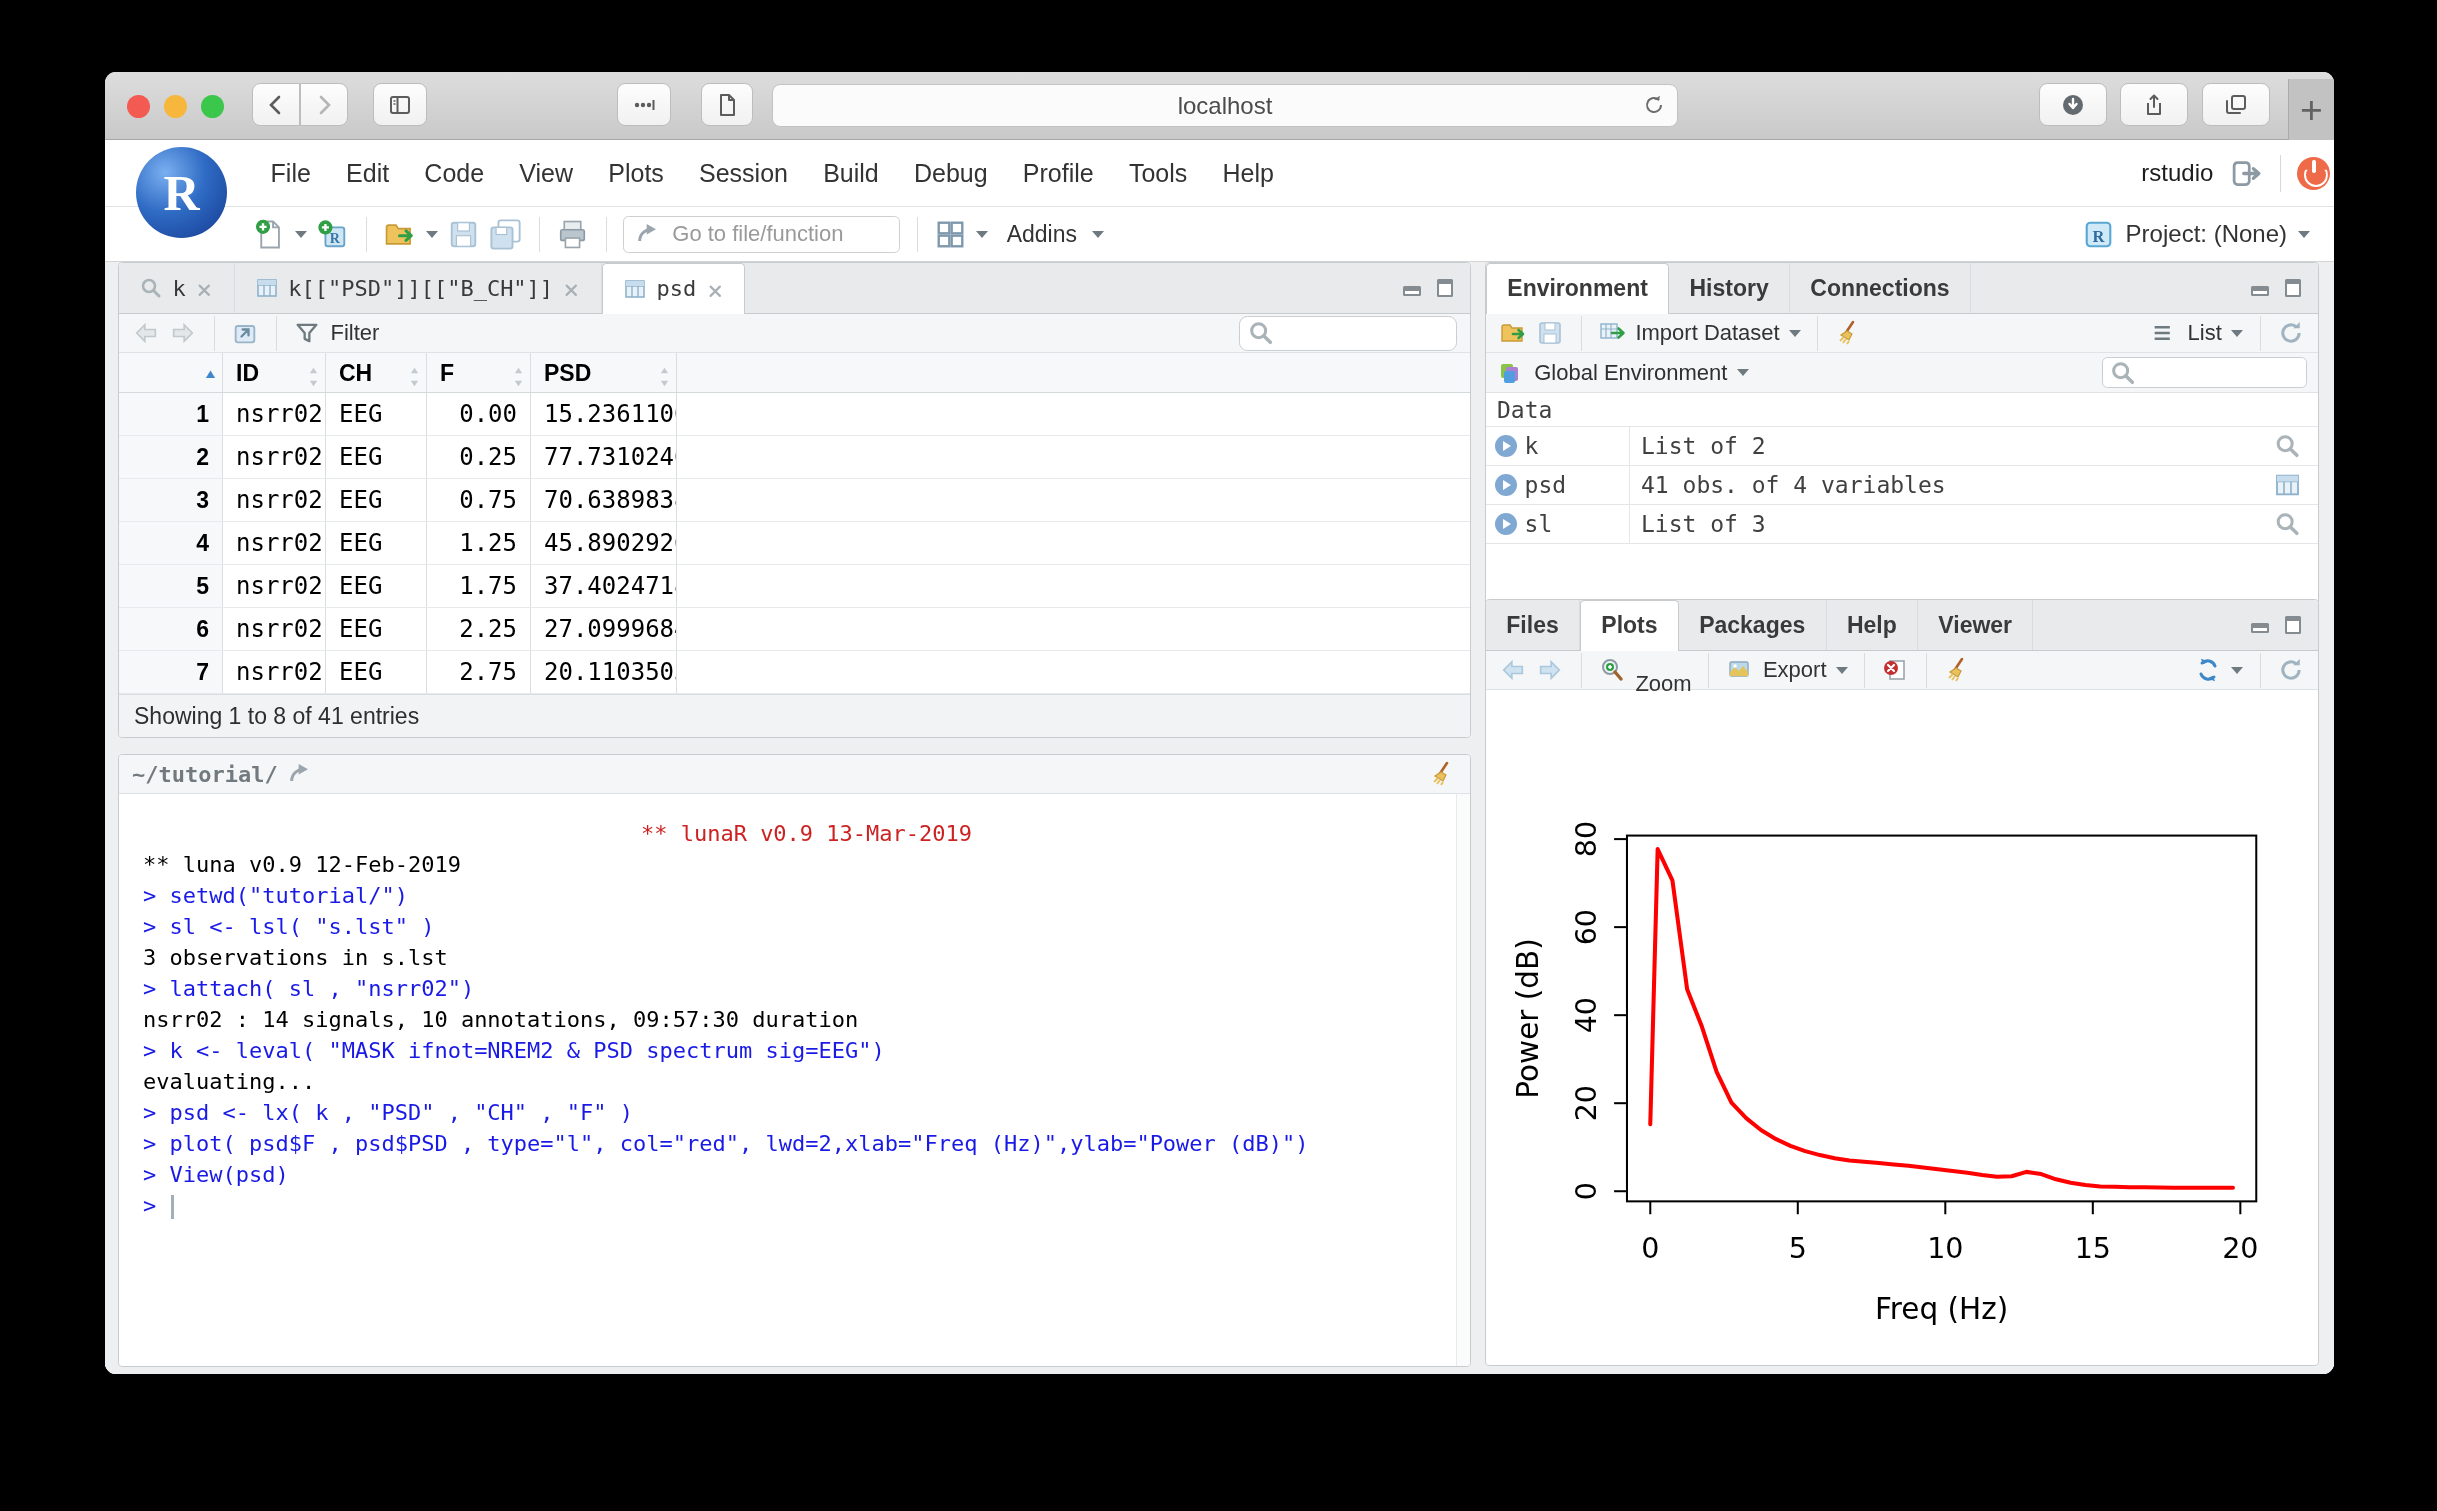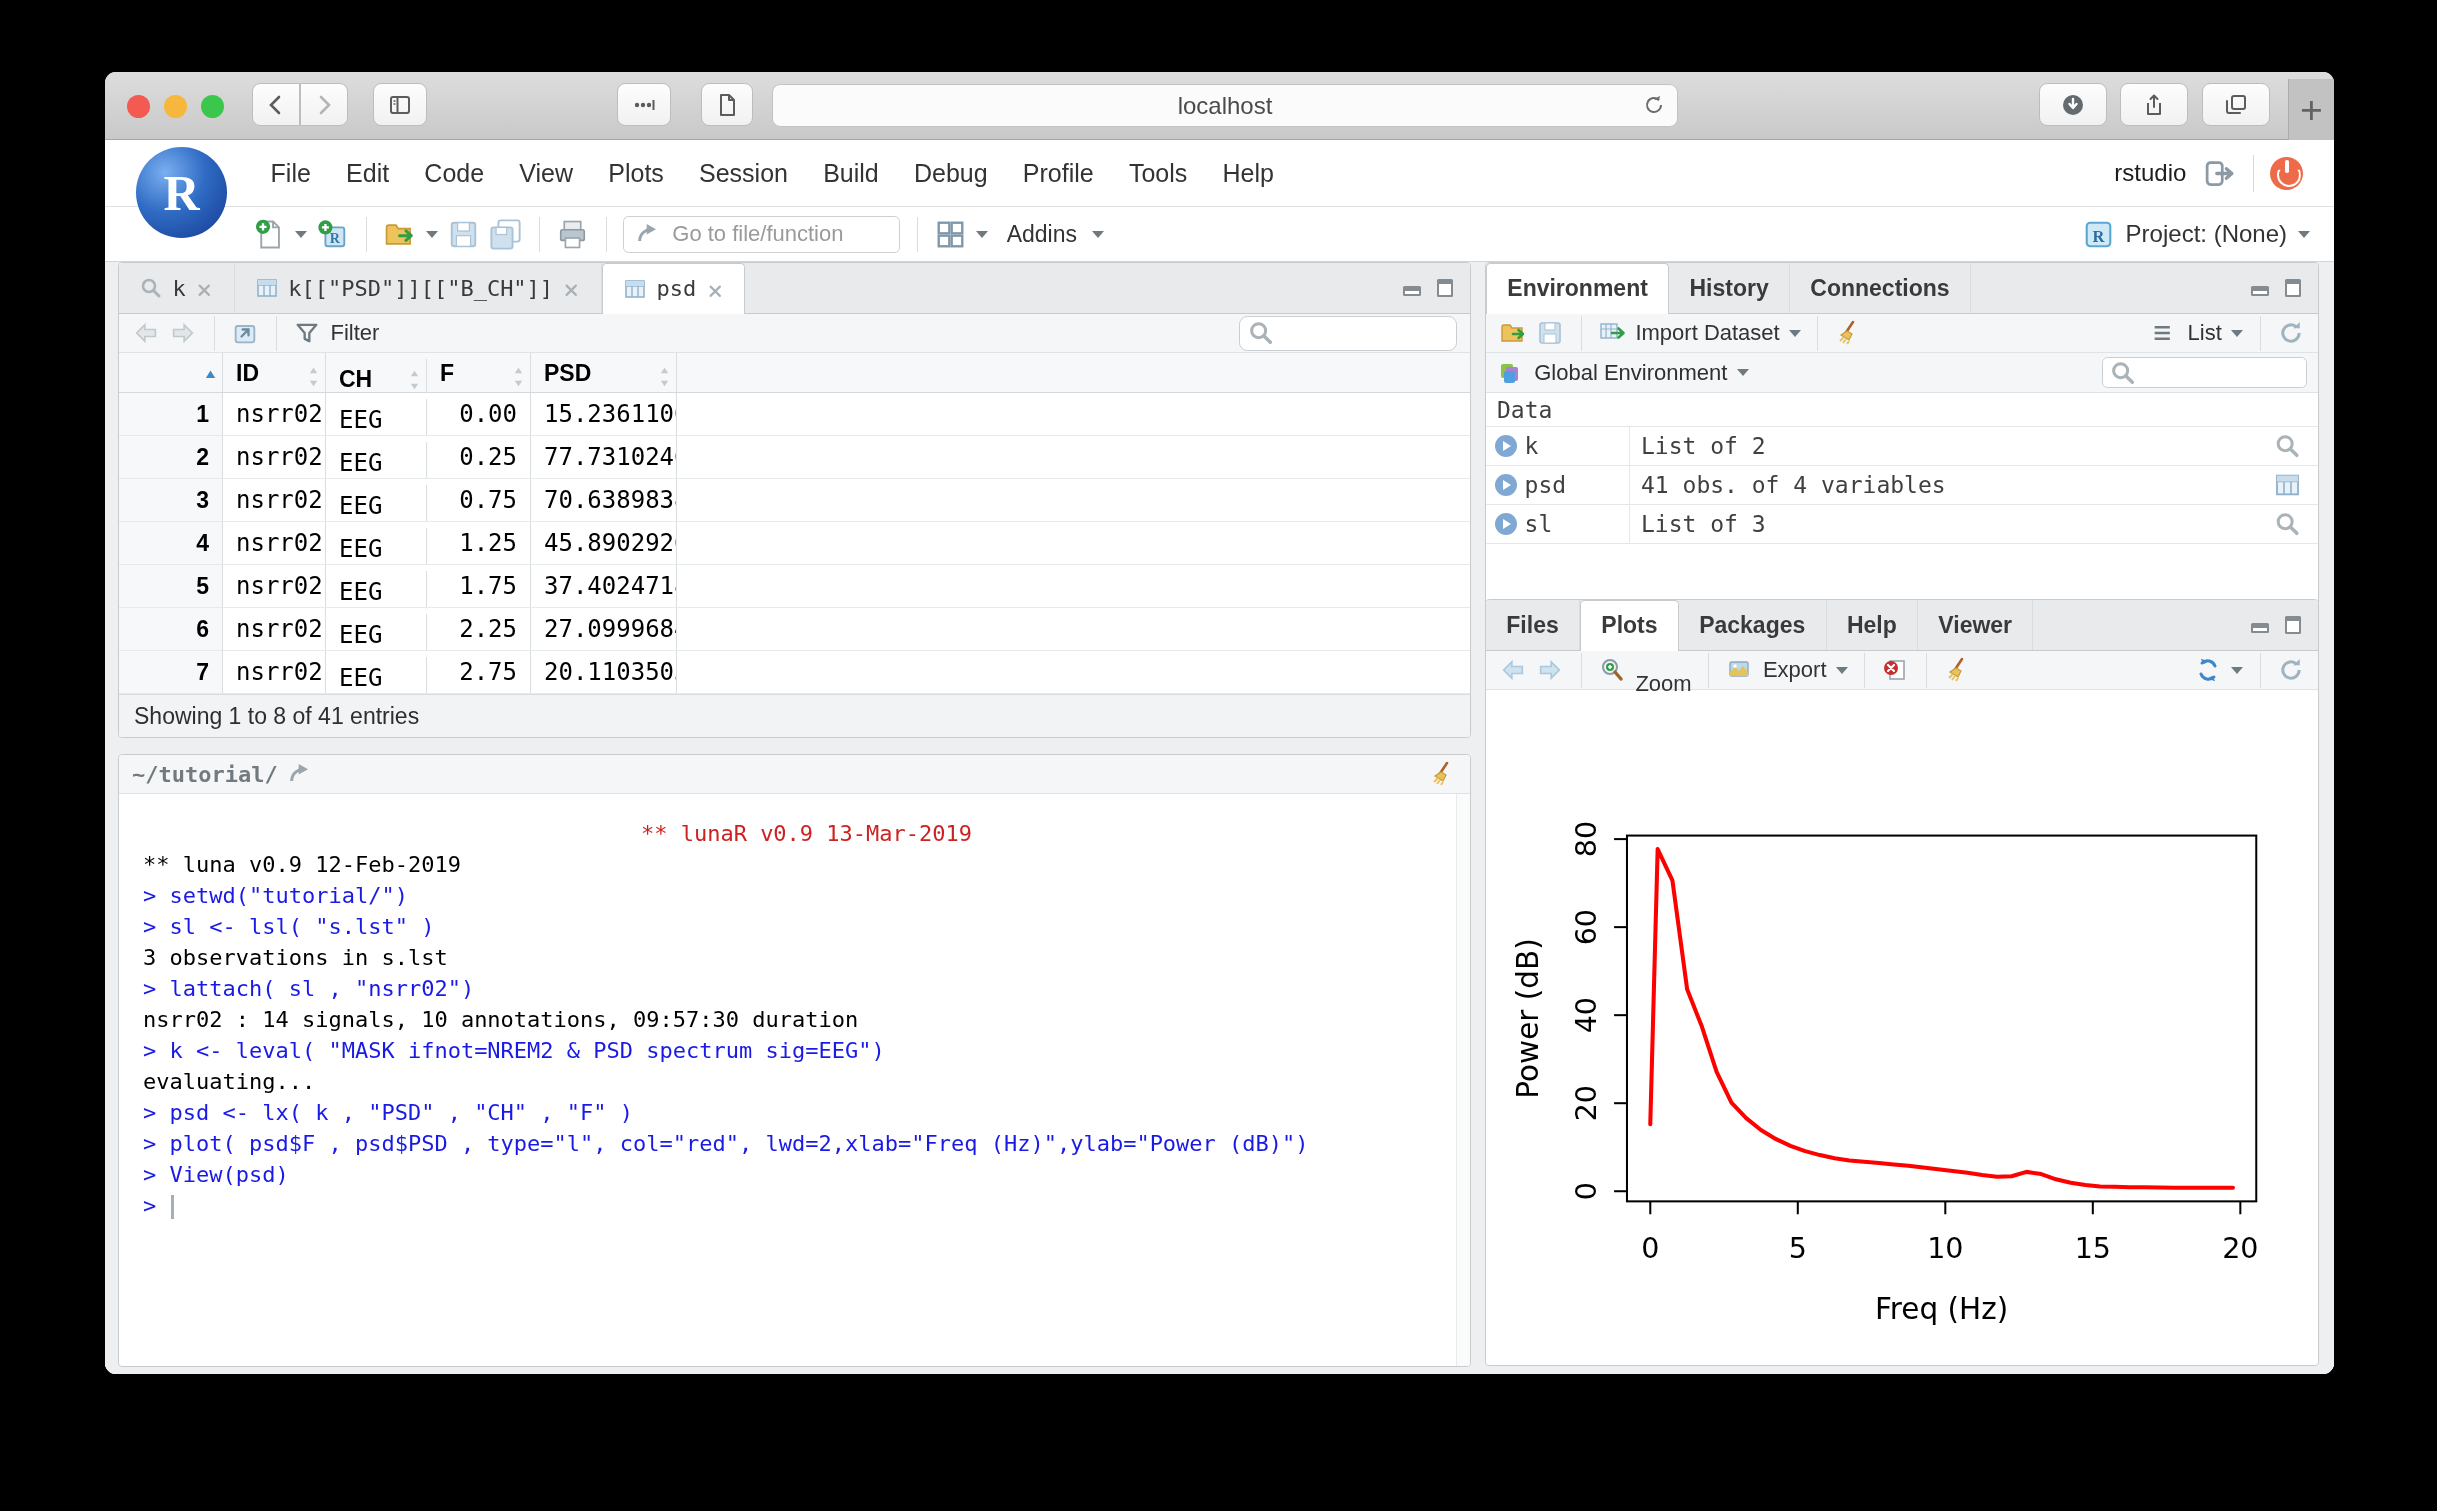--- a/index.html
+++ b/index.html
@@ -27,21 +27,21 @@
 
   
   #rstudio { flex:1; display:flex; flex-direction:column; background:#fff; position:relative; }
   #menubar { height:67px; flex:0 0 67px; display:flex; align-items:center; padding-left:148px;
     border-bottom:0.9px solid #e2e2e2; position:relative; }
   #r-logo { position:absolute; left:31px; top:7.4px; width:91px; height:91px; border-radius:50%;
     background:radial-gradient(circle at 32% 28%, #7aaff0 0%, #2f6bc4 45%, #14398f 100%);
     display:flex; align-items:center; justify-content:center; z-index:5;
     color:#fff; font-family:"Liberation Serif", serif; font-size:50px; font-weight:bold; }
   .menu-item { font-size:25px; color:#333; padding:0 17.6px; font-weight:500;text-align:right; }
-  #menubar-right { margin-left:auto; display:flex; align-items:center; gap:16.6px; padding-right:31px; }
+  #menubar-right { margin-left:auto; display:flex; align-items:center; gap:16.6px; padding-right:4px; }
   #username { font-size:24px; color:#1d1d1d; }
   .vdiv { width:0.9px; height:37px; background:#d8d8d8; }
   #power-btn { width:33px; height:33px; border-radius:50%; background:#ee6a48; position:relative; }
   #power-btn::before { content:""; position:absolute; left:6.5px; top:6.5px; width:20.3px; height:20.3px;
     border:2.8px solid #fff; border-radius:50%; clip-path:polygon(0 28%,100% 28%,100% 100%,0 100%); }
   #power-btn::after { content:""; position:absolute; left:15px; top:3.7px; width:3.7px; height:13px; background:#fff; border-radius:1.8px; }
 
   #toolbar { height:55px; flex:0 0 55px; display:flex; align-items:center; gap:9.2px;
     padding-left:148px; border-bottom:0.9px solid #d4d4d4; }
   .tool-ic { width:33px; height:33px; display:inline-block; }
@@ -77,21 +77,21 @@
   
   #source-pane { left:13px; top:0; width:1353px; height:476px; }
   #filter-search { margin-left:auto; width:218px; height:35px; border:0.9px solid #c9ced2; border-radius:8.3px;
     background:#fff; display:flex; align-items:center; padding:0 7.4px; }
   #data-table { flex:1; overflow:hidden; font-family:"DejaVu Sans Mono", monospace; font-size:24px; }
   .tr { display:flex; height:43px; line-height:43px; border-bottom:0.9px solid #e7eaec; }
   .tr.head { height:40px; line-height:40px; background:#f6f8f9; border-bottom:0.9px solid #d4d9dc;
     font-family:"Liberation Sans", sans-serif; font-weight:bold; font-size:23px; }
   .td { border-right:0.9px solid #d9dee1; padding:0 13px; white-space:nowrap; overflow:hidden; position:relative; }
   .c0 { width:104px; background:#f6f8f9; text-align:right; font-family:"Liberation Sans", sans-serif; font-weight:bold; font-size:23px; }
-  .c1 { width:103px; } .c2 { width:101px;margin-top:6px; } .c3 { width:104px; text-align:right; } .c4 { width:146px; text-align:right; }
+  .c1 { width:103px; } .c2 { width:101px; } .c3 { width:104px; text-align:right; } .c4 { width:146px; text-align:right; }
   .sorter { position:absolute; right:3.7px; top:50%; transform:translateY(-50%); width:15px; height:24px; }
   .sorter svg { width:100%; height:100%; }
   #table-footer { height:43px; flex:0 0 43px; background:#f1f3f4; border-top:0.9px solid #d9dde0;
     display:flex; align-items:center; padding-left:15px; font-size:23px; color:#2e2e2e; }
 
   
   #console-pane { left:13px; top:492px; width:1353px; height:613px; }
   #console-path { font-family:"DejaVu Sans Mono", monospace; font-weight:bold; color:#727a7f; font-size:22px; }
   #console-body { flex:1; padding:24px 0 0 24px; position:relative; overflow:hidden; }
   .cline { font-family:"DejaVu Sans Mono", monospace; font-size:22px; line-height:31px; white-space:pre; color:#000; }

